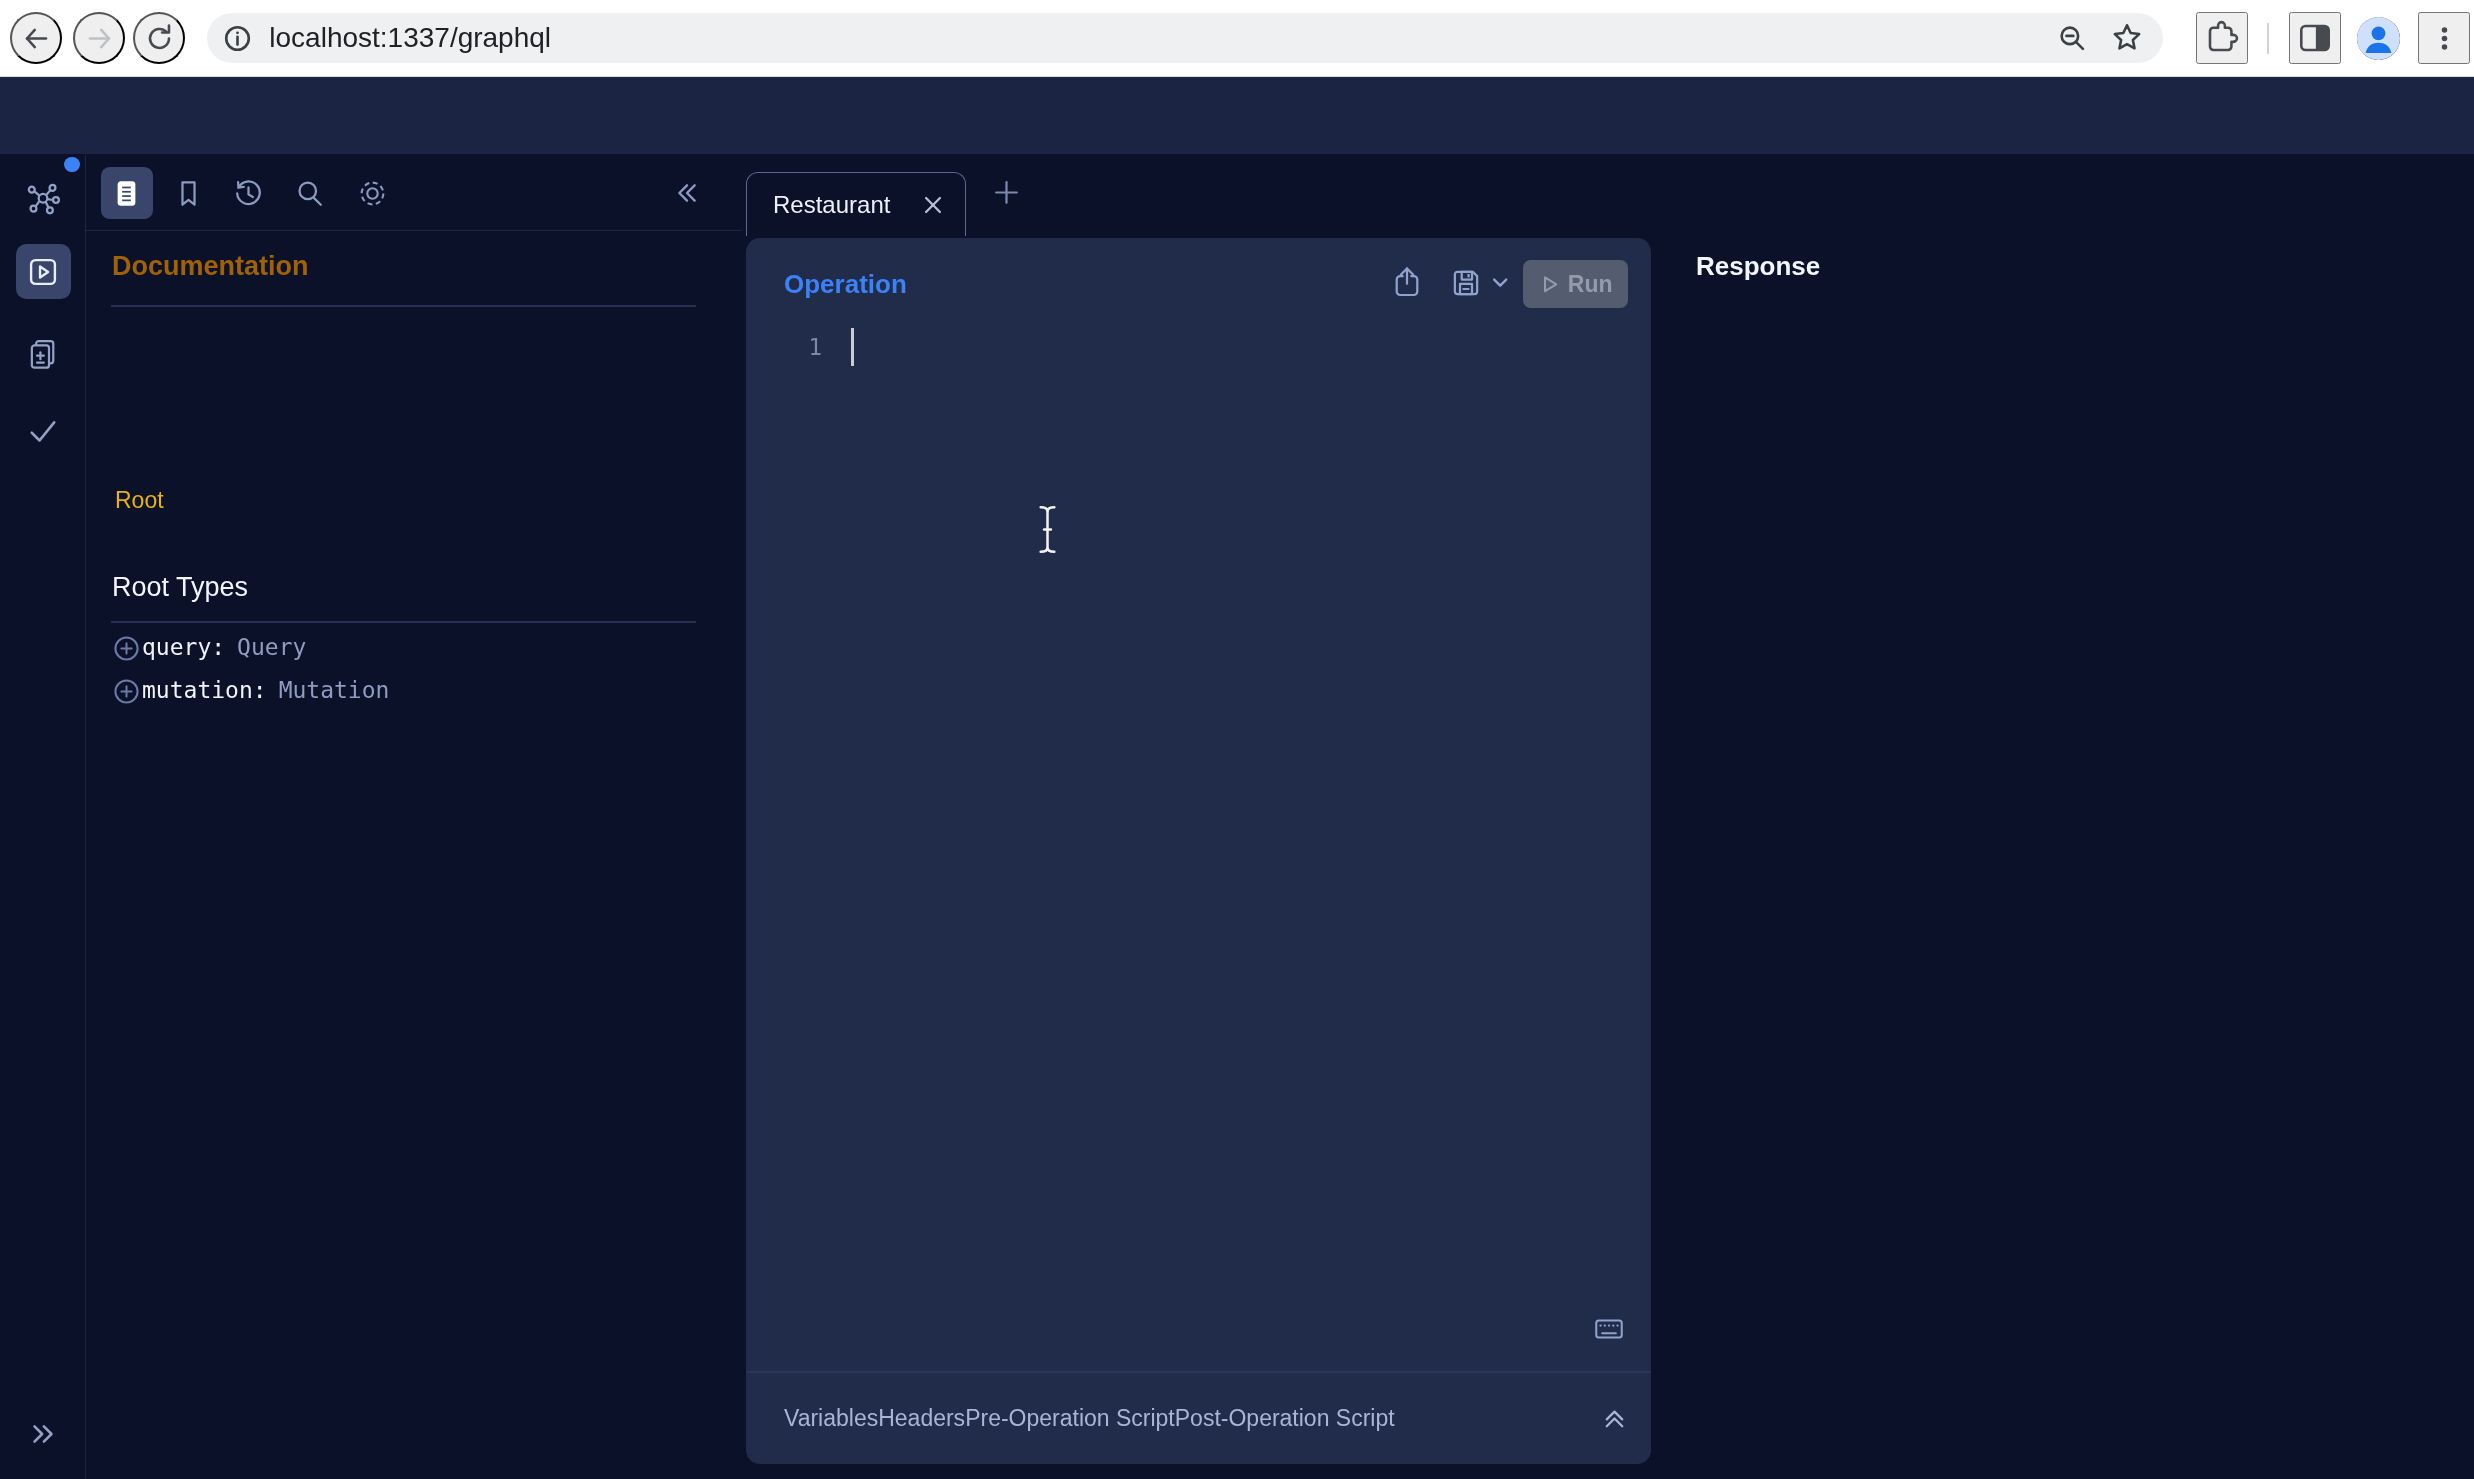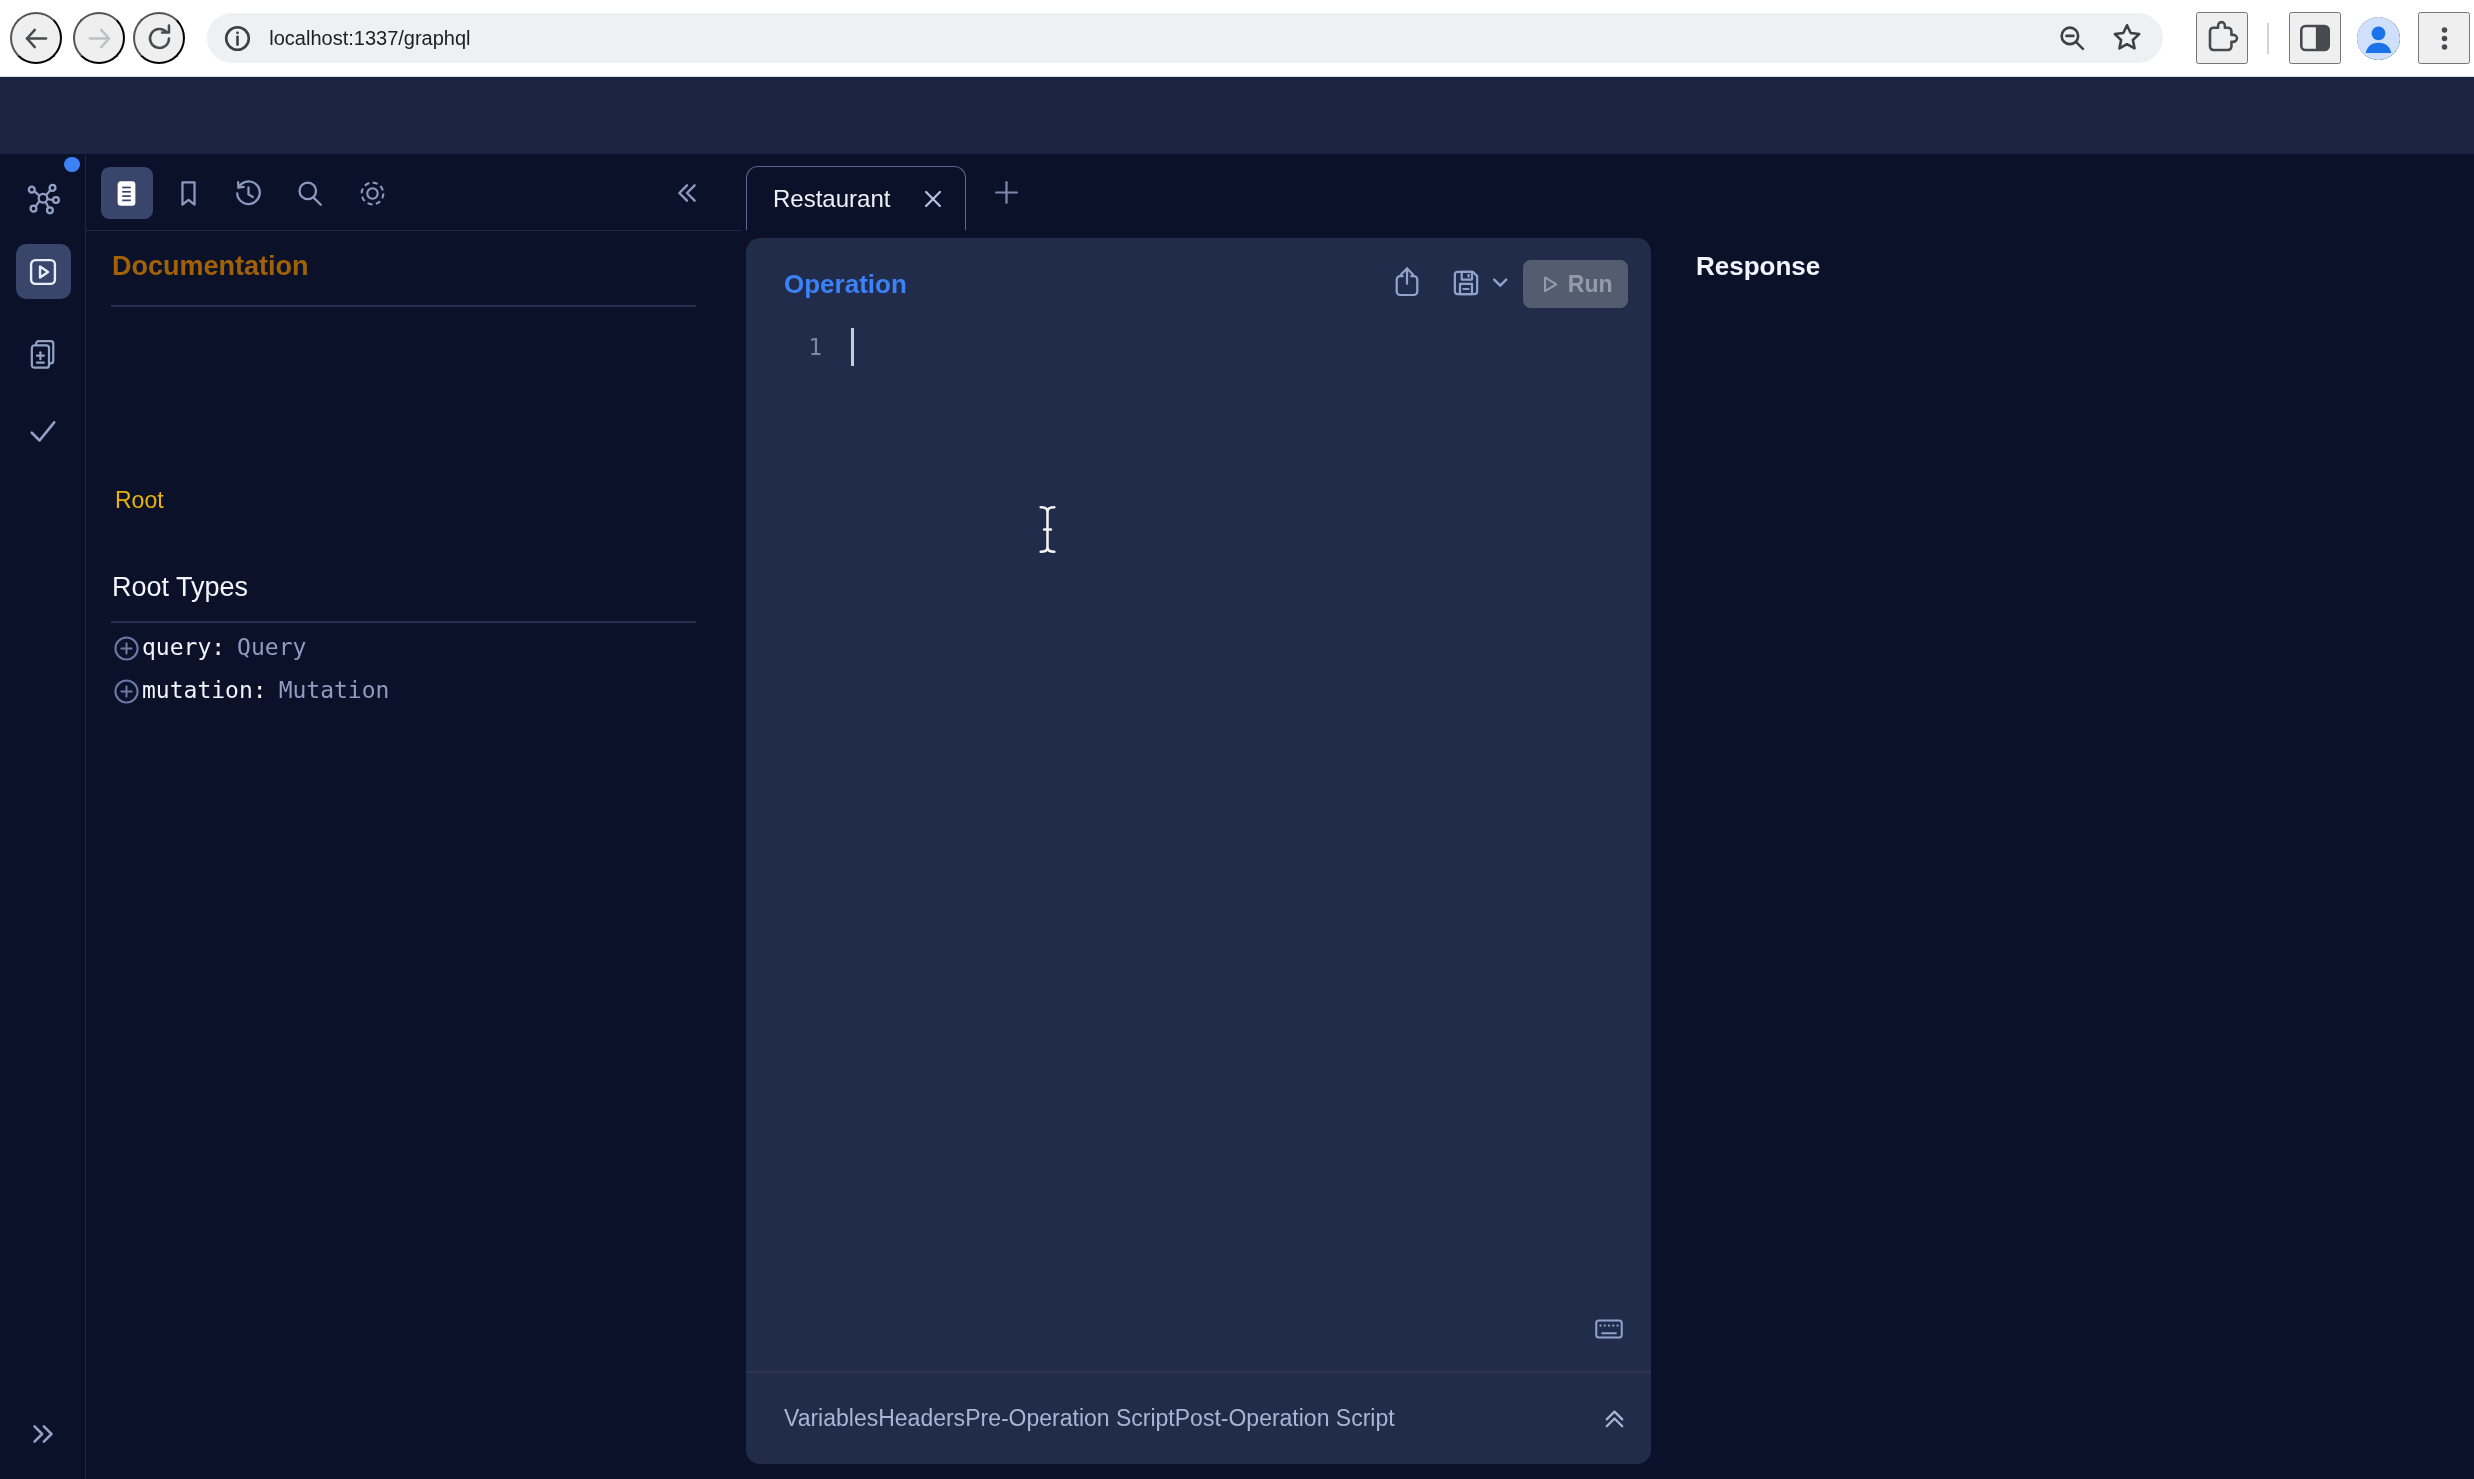--- a/index.html
+++ b/index.html
@@ -6,21 +6,21 @@
   html,body { width:2475px; height:1479px; overflow:hidden; background:#0a1129;
               font-family:"Liberation Sans", sans-serif; }
 
   
   .browser-bar { position:absolute; left:0; top:0; width:2475px; height:77px;
                  background:#ffffff; border-bottom:1.7px solid #dadce0; }
   .nav-btn { position:absolute; top:12px; width:52px; height:52px; border-radius:50%;
              display:flex; align-items:center; justify-content:center; color:#474b4f; }
   .omnibox { position:absolute; left:207px; top:13px; width:1956px; height:50px;
              border-radius:25px; background:#eef0f2; display:flex; align-items:center; }
-  .omnibox .url-text { font-size:20px; color:#202124; margin-left:15.5px; }
+  .omnibox .url-text { font-size:28px; color:#202124; margin-left:15.5px; }
   .omni-icon { color:#3c4043; }
   .tool-icon { position:absolute; top:12px; width:52px; height:52px; display:flex;
                align-items:center; justify-content:center; color:#474b4f; }
   .toolbar-divider { position:absolute; left:2267px; top:23px; width:1.7px; height:31px; background:#d0d3d8; }
   .avatar-chip { position:absolute; left:2357px; top:17px; width:43px; height:43px; border-radius:50%;
                  background:#cfe0fc; display:flex; align-items:center; justify-content:center; }
 
   
   .app-header { position:absolute; left:0; top:77px; width:2475px; height:77px;
                 background:#1c2444; }
@@ -70,21 +70,21 @@
   .doc-hr { position:absolute; left:25px; width:585px; height:1.7px; background:#272f52; }
   .doc-root { position:absolute; left:29px; top:332px; font-size:23px; color:#eab308;text-align:center; }
   .doc-subtitle { position:absolute; left:26px; top:417px; font-size:27px; font-weight:normal; color:#f2f5fb; }
   .type-row { position:absolute; left:26px; height:43px; display:flex; align-items:flex-start; gap:1px; }
   .type-row .plus-circle { color:#6a7aa6; display:flex; flex:none; }
   .type-row .code { font-family:"DejaVu Sans Mono", monospace; font-size:23px; }
   .type-row .field-name { color:#f1f4fa; }
   .type-row .field-type { color:#8f9cc0; margin-left:12px; }
 
   
-  .op-tab { position:absolute; left:746px; top:11px; width:220px; height:64px;
+  .op-tab { position:absolute; left:746px; top:17px; width:220px; height:64px;
             border:1.7px solid #5c6890; border-bottom:none; border-radius:12px 12px 0 0;
             display:flex; align-items:center; color:#eef1f8; }
   .op-tab .tab-label { font-size:24px; margin-left:26px; }
   .tab-close { margin-left:auto; margin-right:19px; background:none; border:none; color:#b6c0da;
                display:flex; align-items:center; }
   .tab-add { position:absolute; left:985px; top:15.5px; width:43px; height:43px; background:none; border:none;
              color:#7c89ae; display:flex; align-items:center; justify-content:center; }
 
   
   .operation-panel { position:absolute; left:746px; top:83px; width:905px; height:1226px;

